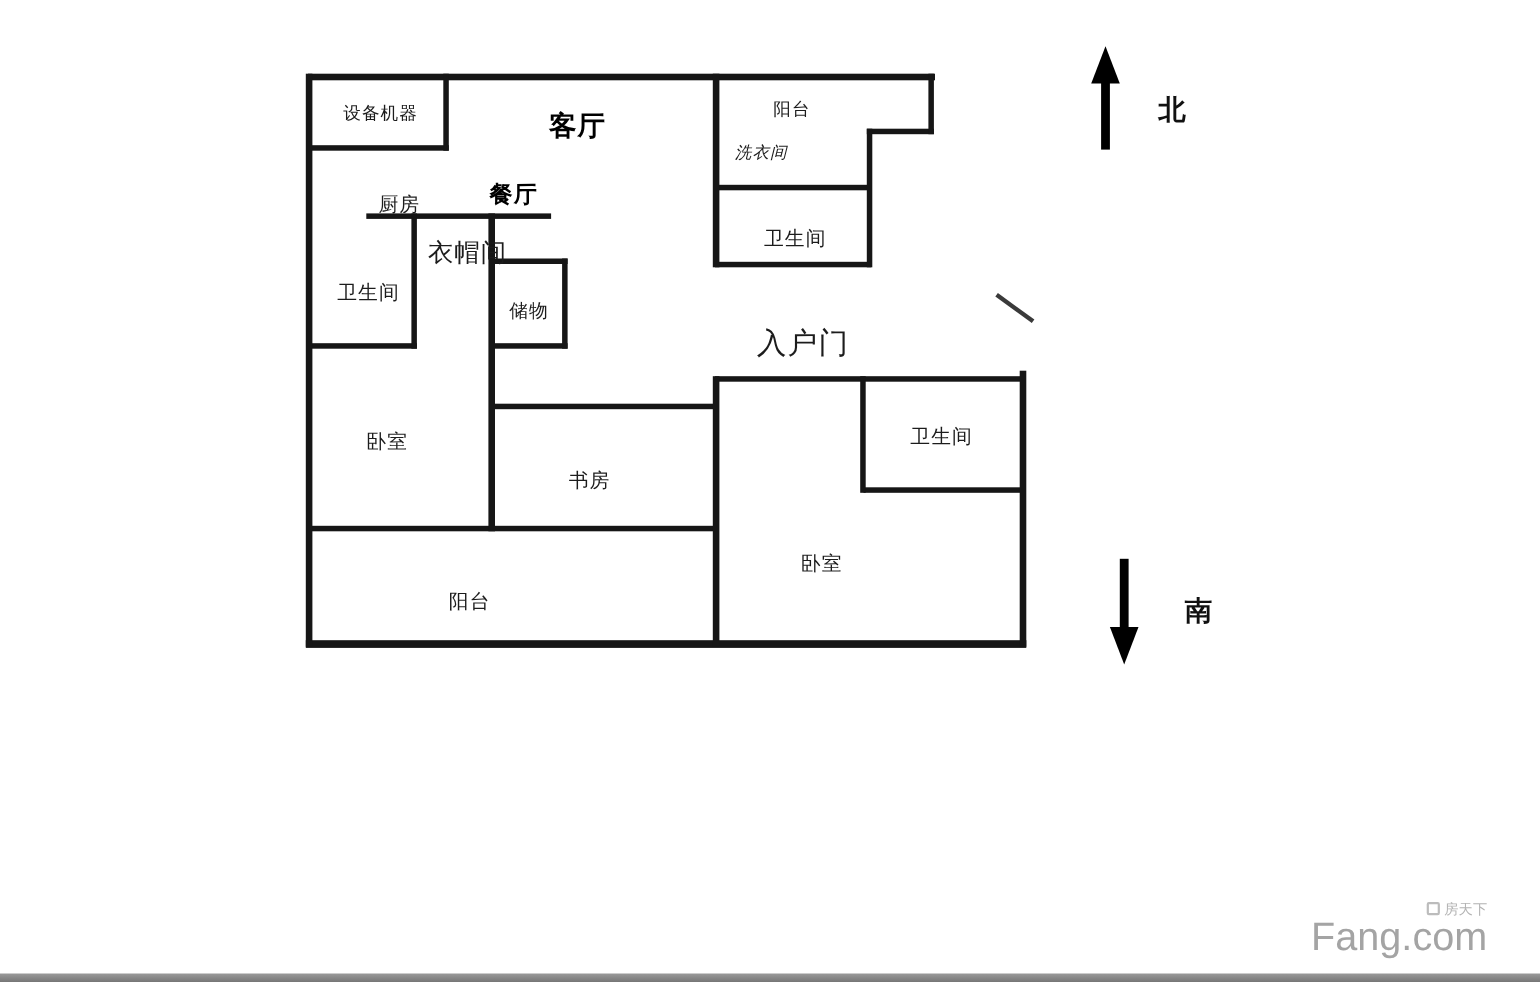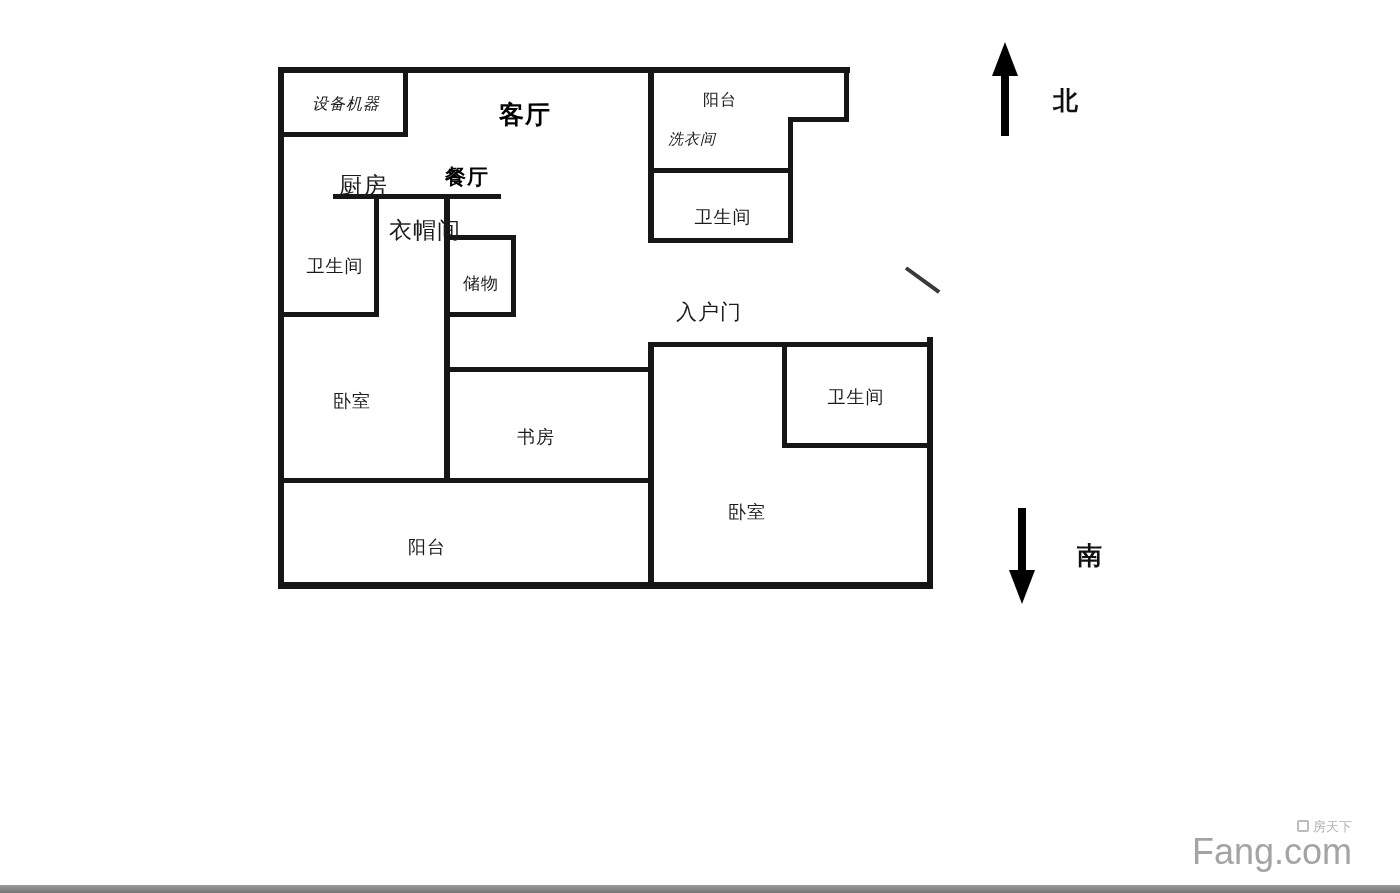--- a/index.html
+++ b/index.html
@@ -119,31 +119,31 @@
       <div class="wall" style="left: 648px; top: 67px; width: 6px; height: 176px; background: rgb(22, 22, 22);"></div>
       <div class="wall" style="left: 374px; top: 194px; width: 5px; height: 123px; background: rgb(22, 22, 22);"></div>
       <div class="wall" style="left: 444px; top: 194px; width: 6px; height: 289px; background: rgb(22, 22, 22);"></div>
       <div class="wall" style="left: 511px; top: 235px; width: 5px; height: 82px; background: rgb(22, 22, 22);"></div>
       <div class="wall" style="left: 648px; top: 342px; width: 6px; height: 246px; background: rgb(22, 22, 22);"></div>
       <div class="wall" style="left: 782px; top: 342px; width: 5px; height: 106px; background: rgb(22, 22, 22);"></div>
       <div class="wall" style="left: 927px; top: 337px; width: 6px; height: 251px; background: rgb(22, 22, 22);"></div>
     </div>
 
   <div id="labels-layer">
-      <div class="room-label" style="left: 346px; top: 104px; font-size: 16px; font-style: italic;">设备机器</div>
+      <div class="room-label" style="left: 346px; top: 104px; font-size: 16px;">设备机器</div>
       <div class="room-label bold" style="left: 525px; top: 114px; font-size: 25px; font-family: Liberation Mono, monospace;">客厅</div>
       <div class="room-label" style="left: 720px; top: 100px; font-size: 16px;">阳台</div>
       <div class="room-label" style="left: 692px; top: 139px; font-size: 15px; font-style: italic;">洗衣间</div>
       <div class="room-label" style="left: 723px; top: 217px; font-size: 18px;">卫生间</div>
-      <div class="room-label" style="left: 363px; top: 186px; font-size: 24px;">厨房</div>
+      <div class="room-label" style="left: 363px; top: 186px; font-size: 18px;">厨房</div>
       <div class="room-label bold" style="left: 467px; top: 177px; font-size: 21px;">餐厅</div>
       <div class="room-label" style="left: 425px; top: 230px; font-size: 23px;">衣帽间</div>
       <div class="room-label" style="left: 335px; top: 266px; font-size: 18px;">卫生间</div>
       <div class="room-label" style="left: 481px; top: 283px; font-size: 17px;">储物</div>
-      <div class="room-label" style="left: 709px; top: 312px; font-size: 21px;">入户门</div>
+      <div class="room-label" style="left: 730px; top: 312px; font-size: 27px;">入户门</div>
       <div class="room-label" style="left: 352px; top: 401px; font-size: 18px;">卧室</div>
       <div class="room-label" style="left: 536px; top: 437px; font-size: 18px;">书房</div>
       <div class="room-label" style="left: 856px; top: 397px; font-size: 18px;">卫生间</div>
       <div class="room-label" style="left: 747px; top: 512px; font-size: 18px;">卧室</div>
       <div class="room-label" style="left: 427px; top: 547px; font-size: 18px;">阳台</div>
     </div>
 
   <div id="door-layer">
       <div class="door-line" style="left: 906px; top: 266px; width: 41px; transform: rotate(36deg);"></div>
     </div>

